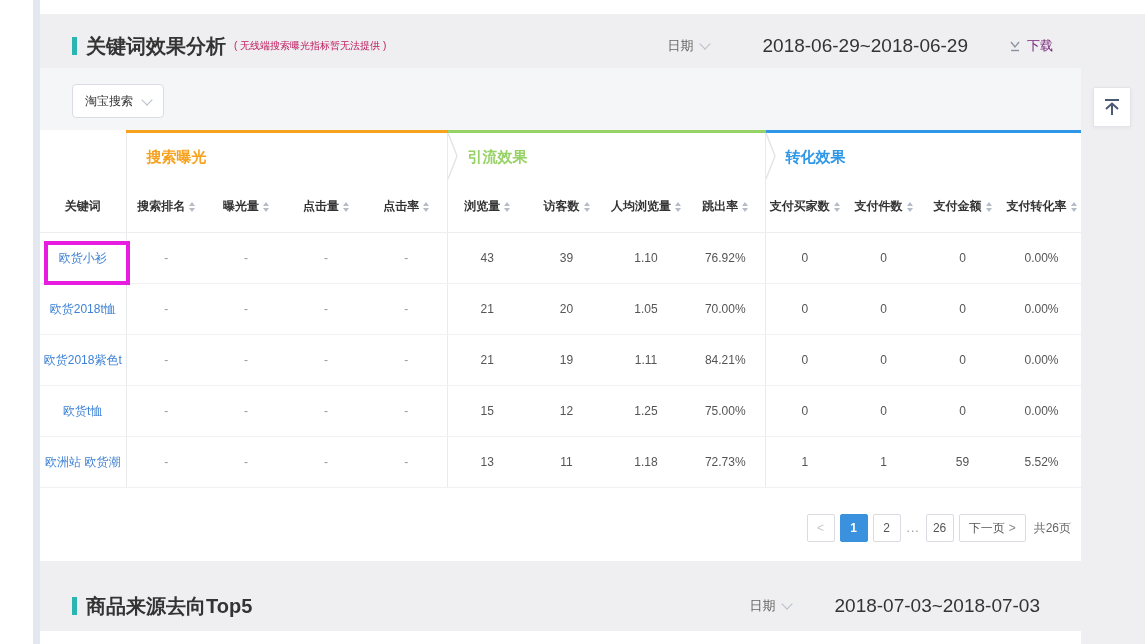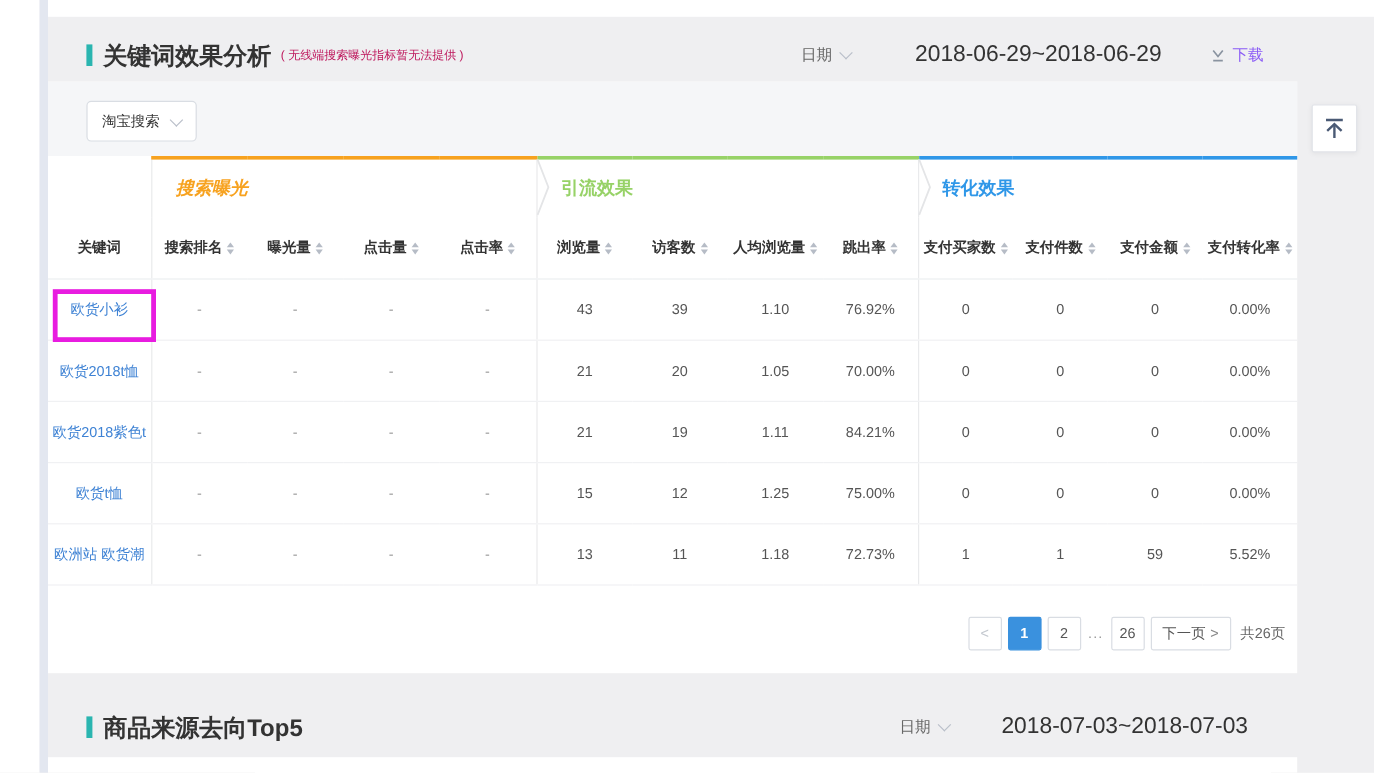--- a/index.html
+++ b/index.html
@@ -18,21 +18,21 @@
   .sec-note{font-size:10px;color:#be185d;margin-left:8px;white-space:nowrap;}
   .right-group{margin-left:auto;display:flex;align-items:center;}
   #sec1-head .right-group{padding-right:28px;}
   #sec2-head .right-group{padding-right:41px;}
   .date-filter{display:flex;align-items:center;font-size:13px;color:#666;cursor:pointer;}
   .chev{width:7px;height:7px;border-right:1px solid #b9bfc9;border-bottom:1px solid #b9bfc9;
         transform:rotate(45deg);margin-left:7px;margin-top:-4px;}
   .date-range{font-size:19px;color:#333;white-space:nowrap;}
   #sec1-head .date-range{margin-left:54px;}
   #sec2-head .date-range{margin-left:44px;}
-  .download-btn{display:flex;align-items:center;margin-left:40px;font-size:13px;color:#8b5cf6;cursor:pointer;}
+  .download-btn{display:flex;align-items:center;margin-left:40px;font-size:13px;color:#701a75;cursor:pointer;}
   .download-btn svg{margin-right:5px;}
 
   
   .card1{position:absolute;left:40px;top:68px;width:1041px;height:493px;background:#fff;}
   .toolbar{position:absolute;left:0;top:0;width:1041px;height:62px;background:#f5f6f8;}
   .dropdown{position:absolute;left:32px;top:16px;width:92px;height:34px;background:#fff;
             border:1px solid #d9dde3;border-radius:4px;box-sizing:border-box;display:flex;
             align-items:center;justify-content:space-between;padding:0 12px;font-size:12px;
             color:#333;cursor:pointer;}
   .dropdown .chev{margin-top:-2px;margin-left:0;}
@@ -128,21 +128,21 @@
             <col style="width: 80px;">
             <col style="width: 79px;">
             <col style="width: 79px;">
             <col style="width: 79px;">
             <col style="width: 79px;">
             <col style="width: 79px;">
           </colgroup>
           <thead>
             <tr class="group-row">
               <th></th>
-              <th colspan="4" class="gcell gstart" style="border-top-color: rgb(247, 162, 31); font-style: italic;"><span class="glabel" style="color: rgb(247, 162, 31);">搜索曝光</span></th>
+              <th colspan="4" class="gcell gstart" style="border-top-color: rgb(247, 162, 31);"><span class="glabel" style="color: rgb(247, 162, 31);">搜索曝光</span></th>
               <th colspan="4" class="gcell gstart" style="border-top-color: rgb(151, 210, 103);"><span class="glabel" style="color: rgb(151, 210, 103);">引流效果</span></th>
               <th colspan="4" class="gcell gstart" style="border-top-color: rgb(47, 151, 232);"><span class="glabel" style="color: rgb(47, 151, 232);">转化效果</span></th>
             </tr>
             <tr class="head-row">
               <th>关键词</th>
               <th class="gstart"><span>搜索排名</span><span class="sort">
                   <i class="up"></i>
                   <i class="dn"></i>
                 </span></th>
               <th><span>曝光量</span><span class="sort">

